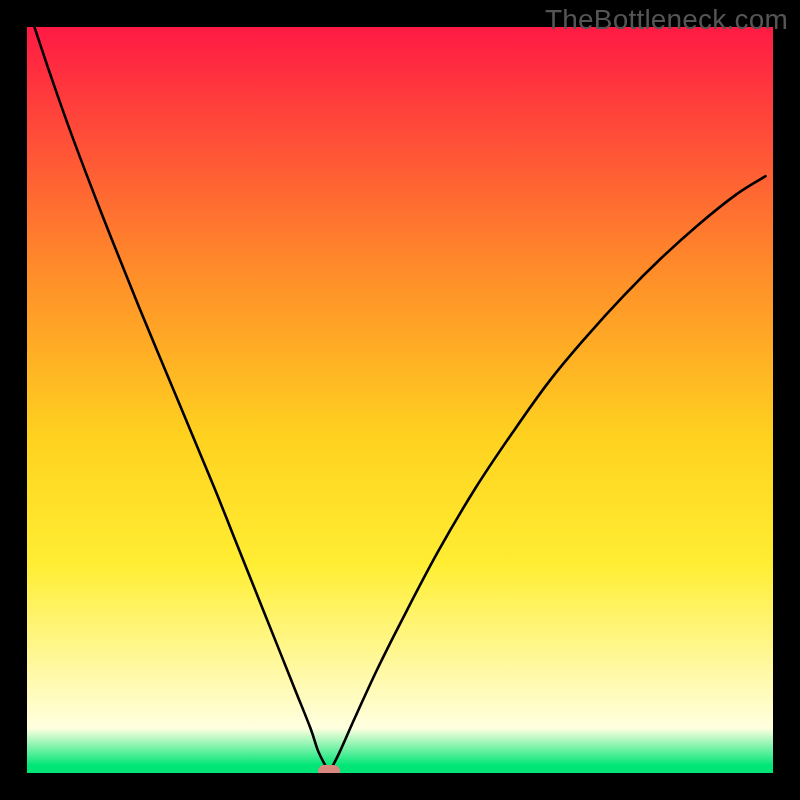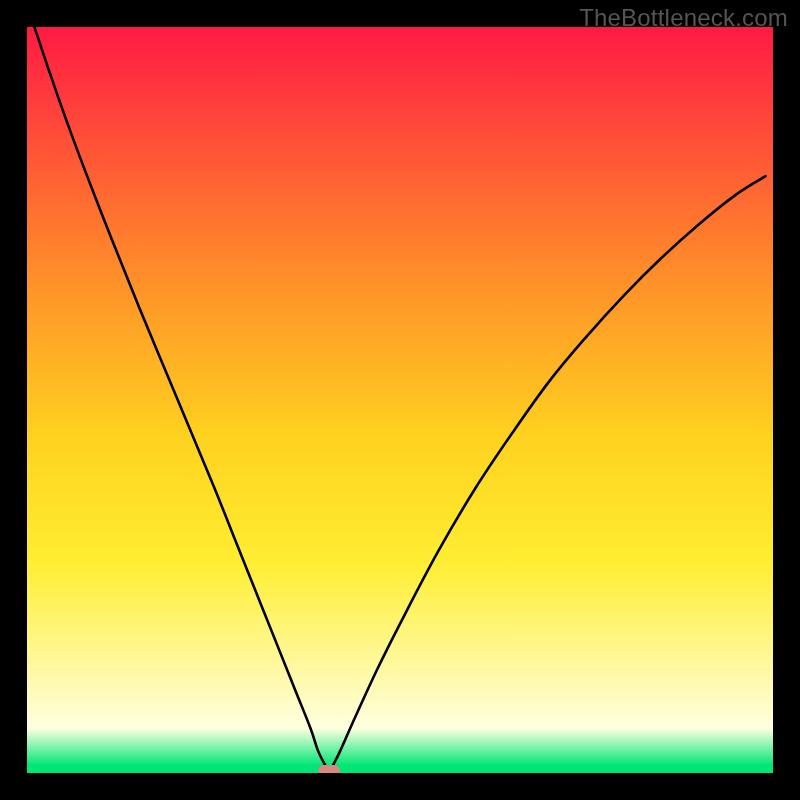--- a/index.html
+++ b/index.html
@@ -37,21 +37,21 @@
     left: 0;
     top: 0;
     width: 100%;
     height: 100%;
   }
   .watermark {
     position: absolute;
     top: 4px;
     right: 12px;
     color: #555;
-    font-size: 24px;
+    font-size: 28px;
     font-weight: 500;
     letter-spacing: 0.2px;
     user-select: none;
   }
   .marker {
     position: absolute;
     border-radius: 6px;
     background: #d98880;
   }
 </style>

